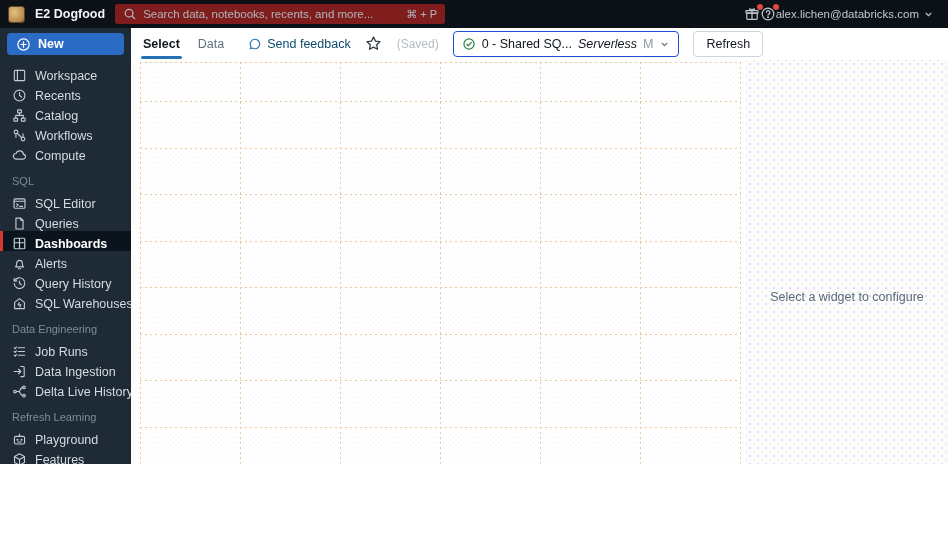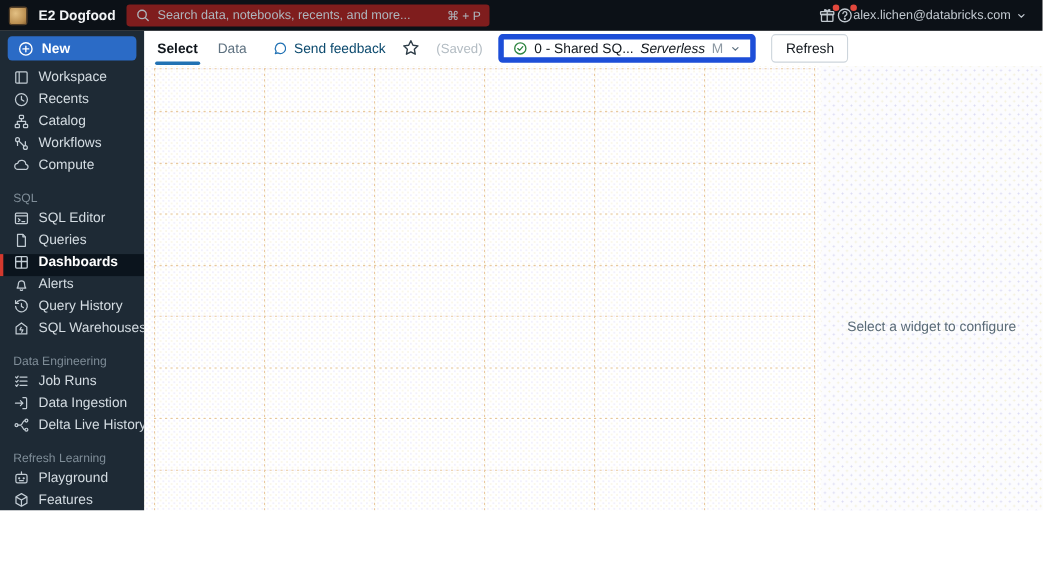--- a/index.html
+++ b/index.html
@@ -24,42 +24,42 @@
   .red-dot { position:absolute; top:-2px; right:-3px; width:6px; height:6px; border-radius:50%;
              background:#e2483d; }
   .account { display:flex; align-items:center; gap:4px; color:#c2c9d0; font-size:11.5px; cursor:pointer; }
 
   
   .sidebar { position:absolute; left:0; top:28px; width:131px; height:506px; background:#1e2a35;
              overflow:hidden; z-index:20; }
   .new-btn { margin:5px 7px 8px 7px; height:22px; background:#2b6bc6; border-radius:4px;
              display:flex; align-items:center; gap:7px; padding:0 9px; color:#fff; cursor:pointer; }
   .new-btn .slab { color:#fff; font-weight:600; }
-  .srow { position:relative; height:20px; display:flex; align-items:flex-start; gap:8px;
+  .srow { position:relative; height:20px; display:flex; align-items:flex-end; gap:8px;
           padding:0 8px 0 12px; cursor:pointer; color:#c2ccd4; }
   .srow .slab { color:#d4dce2; font-size:12.5px; white-space:nowrap; }
   .srow.active { background:#0b141d; }
   .srow.active::before { content:""; position:absolute; left:0; top:0; bottom:0; width:3px; background:#d3392e; }
   .srow.active .slab { color:#ffffff; font-weight:700; }
   .sic { width:15px; height:15px; flex:0 0 auto; display:flex; align-items:center; justify-content:center; }
   .ssec { margin:10px 0 2px 12px; height:16px; color:#7f8d98; font-size:11px; display:flex; align-items:center; }
 
   
   .main { position:absolute; left:131px; top:28px; width:817px; height:506px; background:#fff; }
   .toolbar { height:32px; display:flex; align-items:center; padding:0 12px 0 10px; gap:14px; background:#fff; position:relative; z-index:10; }
   .tab { position:relative; height:32px; display:flex; align-items:center; font-size:12.5px;
          color:#5f7281; padding:0 2px; cursor:pointer; }
   .tab.active { color:#11171d; font-weight:700; }
   .tab.active::after { content:""; position:absolute; left:0; right:0; bottom:1px; height:3px;
                        background:#2272b4; border-radius:2px; }
   .feedback { display:flex; align-items:flex-start; gap:5px; color:#0c4a6e; font-size:12.5px; cursor:pointer; margin-left:8px; }
   .dash-title { margin-left:auto; color:#5b6b77; font-size:12.5px; white-space:nowrap; }
   .star-btn { width:18px; height:18px; color:#2e3d48; cursor:pointer; }
   .saved { color:#b3bcc3; font-size:12px; white-space:nowrap; }
-  .warehouse { display:flex; align-items:center; gap:6px; height:26px; border:5px solid #1d4ed8;
+  .warehouse { display:flex; align-items:center; gap:6px; height:26px; border:1px solid #1d4ed8;
                border-radius:4px; padding:0 8px; cursor:pointer; background:#fff; }
   .wh-name { font-size:12.5px; color:#11171d; white-space:nowrap; }
   .wh-mode { font-size:12.5px; color:#11171d; white-space:nowrap;font-style:italic; }
   .wh-size { font-size:12.5px; color:#8d99a3; }
   .btn { height:26px; border:1px solid #cdd5dc; border-radius:4px; background:#fff; display:flex;
          align-items:center; padding:0 12px; font-size:12.5px; color:#11171d; cursor:pointer; white-space:nowrap; }
 
   
   .content { position:absolute; left:0; top:32px; width:817px; height:474px; display:flex; }
   .canvas-wrap { position:relative; width:615px; height:474px; background:#fff;

